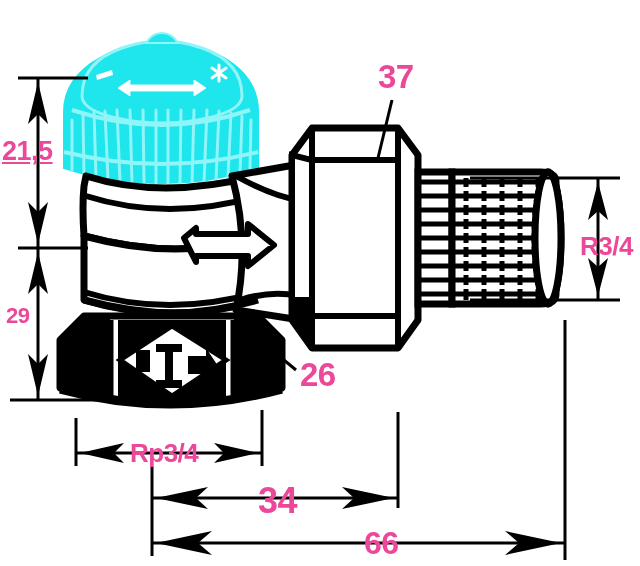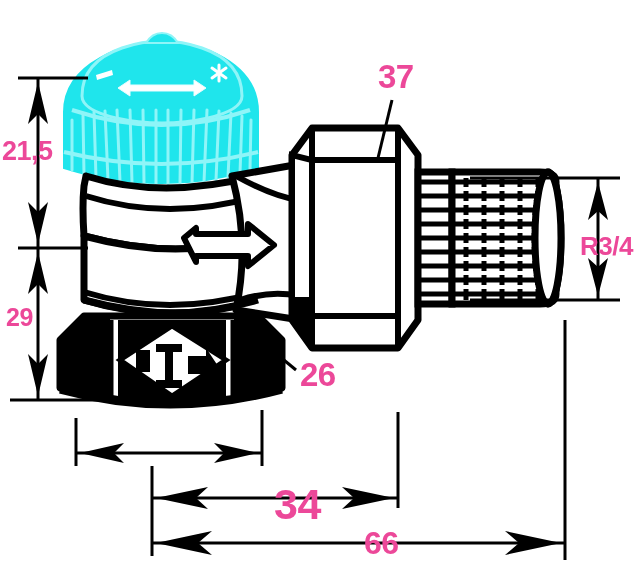--- a/index.html
+++ b/index.html
@@ -24,27 +24,27 @@
   }
   .dim-label {
     position: absolute;
     font-family: "Liberation Sans", sans-serif;
     font-weight: bold;
     color: #ec4899;
     white-space: nowrap;
     line-height: 1;
     letter-spacing: -0.5px;
   }
-  .lbl-215 { left: 2px;  top: 138px; font-size: 27px; }
-  .lbl-29  { left: 6px;  top: 305px; font-size: 25px; text-align: center; }
+  .lbl-215 { left: 2px;  top: 138px; font-size: 27px; text-decoration: underline; }
+  .lbl-29  { left: 6px;  top: 305px; font-size: 22px; text-align: center; }
   .lbl-37  { left: 378px; top: 60px;  font-size: 33px; }
   .lbl-32  { left: 300px; top: 358px; font-size: 33px; }
   .lbl-r34 { left: 580px; top: 233px; font-size: 26px; }
   .lbl-rp34{ left: 130px; top: 440px; font-size: 26px; }
-  .lbl-34  { left: 274px; top: 483px; font-size: 43px; }
+  .lbl-34  { left: 258px; top: 483px; font-size: 36px; }
   .lbl-66  { left: 364px; top: 527px; font-size: 32px; }
 </style>
 </head>
 <body>
 
 <div id="stage">
 
   <svg width="640" height="566" viewBox="0 0 640 566">
 
     <g>
@@ -245,16 +245,17 @@
     <path d="M392 100 L378 158" stroke="#000000" stroke-width="3" fill="none"></path>
     <path d="M296 370 L262 342" stroke="#000000" stroke-width="3" fill="none"></path>
 
   </svg>
 
   <div class="dim-label lbl-215">21,5</div>
   <div class="dim-label lbl-29">29</div>
   <div class="dim-label lbl-34">34</div>
   <div class="dim-label lbl-66">66</div>
   <div class="dim-label lbl-r34">R3/4</div>
+  <div class="dim-label lbl-rp34">Rp3/4</div>
   <div class="dim-label lbl-37">37</div>
   <div class="dim-label lbl-32">26</div>
 
 </div>
 
 </body></html>

